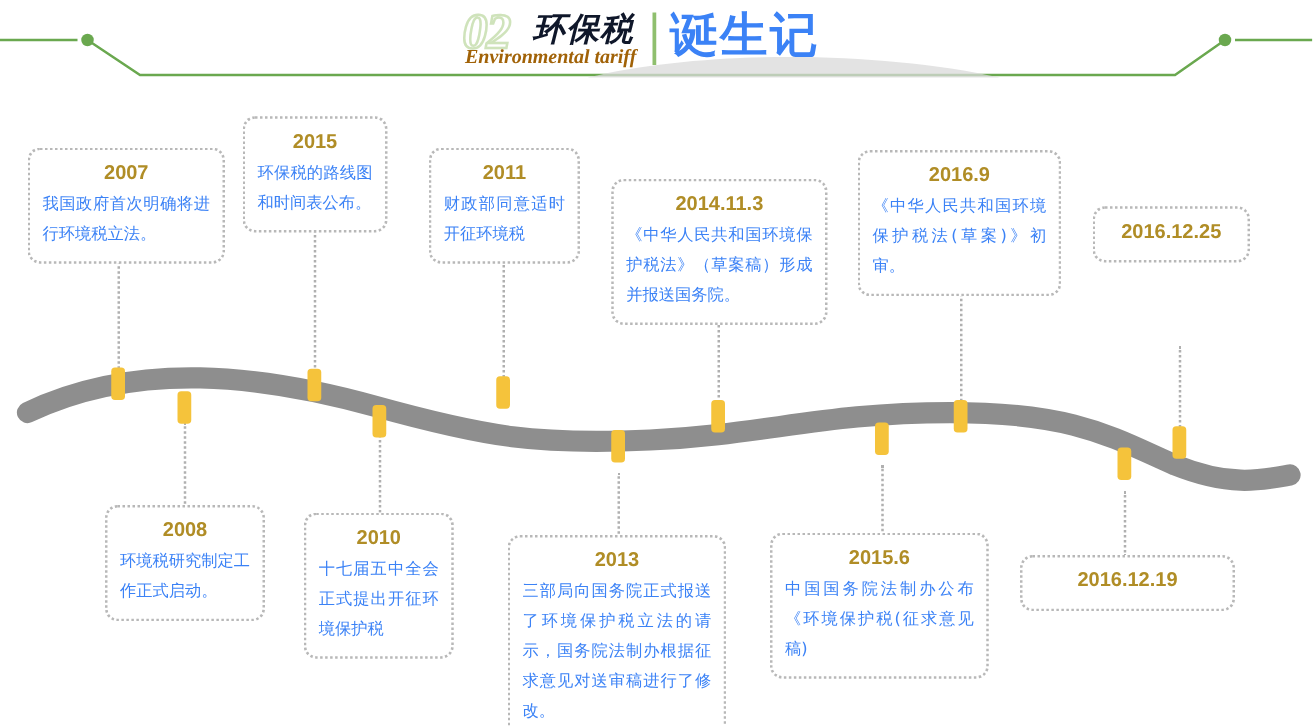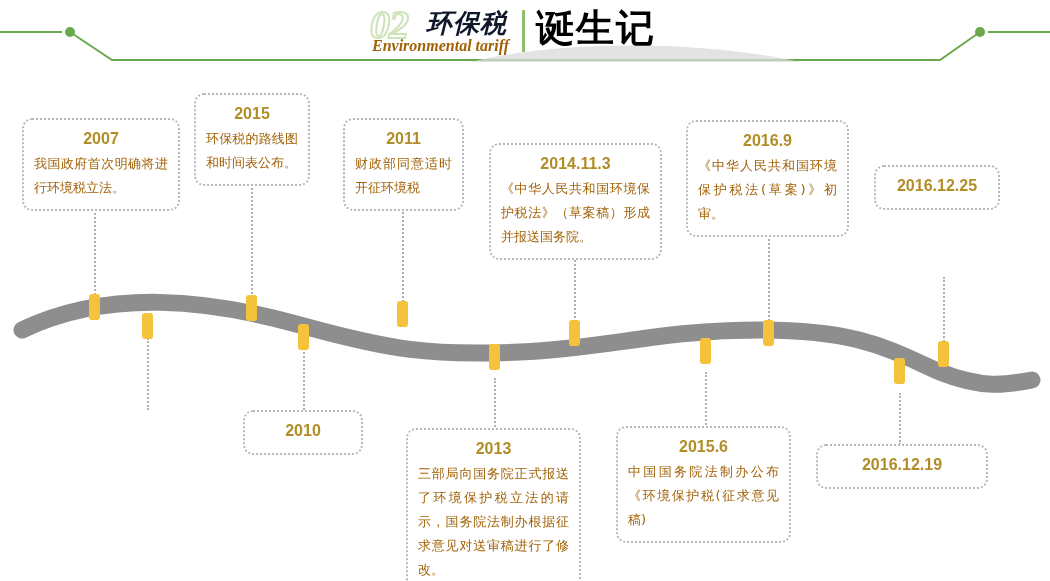--- a/index.html
+++ b/index.html
@@ -46,21 +46,21 @@
     color: #a16207; white-space: nowrap; letter-spacing: 0px;
   }
   .divider-bar {
     position: absolute; left: 152px; top: 6px;
     width: 3px; height: 42px; background: #8fbf6e;
   }
   .cn-title {
     position: absolute; left: 166px; top: -1px;
     font-family: Liberation Mono, monospace;
     font-size: 38px; font-weight: bold;
-    color: #000000; letter-spacing: 2px; white-space: nowrap;
+    color: #3b82f6; letter-spacing: 2px; white-space: nowrap;
   }
 
   
   .road-layer { position: absolute; left: 0; top: 0; width: 1050px; height: 581px; pointer-events: none; }
 
   
   .marker {
     position: absolute; width: 11px; height: 26px;
     background: #f5c33b; border-radius: 3px;
   }
@@ -79,21 +79,21 @@
     background: #ffffff;
     padding: 8px 10px 9px 10px;
   }
   .card-year {
     font-size: 16px; font-weight: bold; color: #b08d26;
     text-align: center; line-height: 22px;
     margin-bottom: 2px;
     font-family: "Liberation Sans", "DejaVu Sans", sans-serif;
   }
   .card-body {
-    font-size: 13px; color: #a16207; line-height: 24px;
+    font-size: 13px; color: #3b82f6; line-height: 24px;
     font-family: "DejaVu Sans", "Liberation Sans", sans-serif;
     text-align: justify;
   }
 </style>
 </head>
 <body>
 
 <div id="page">
 
   <div class="header">
@@ -173,23 +173,28 @@
 
   <div class="card" style="left:686px; top:120px; width:163px;">
     <div class="card-year">2016.9</div>
     <div class="card-body">《中华人民共和国环境保护税法(草案)》初审。</div>
   </div>
 
   <div class="card" style="left:874px; top:165px; width:126px;">
     <div class="card-year">2016.12.25</div>
   </div>
 
+  <div class="card" style="left:84px; top:404px; width:128px;">
+    <div class="card-year">2008</div>
+    <div class="card-body">环境税研究制定工作正式启动。</div>
+  </div>
 
   <div class="card" style="left:243px; top:410px; width:120px;">
     <div class="card-year">2010</div>
+    <div class="card-body">十七届五中全会正式提出开征环境保护税</div>
   </div>
 
   <div class="card" style="left:406px; top:428px; width:175px;">
     <div class="card-year">2013</div>
     <div class="card-body">三部局向国务院正式报送了环境保护税立法的请示，国务院法制办根据征求意见对送审稿进行了修改。</div>
   </div>
 
   <div class="card" style="left:616px; top:426px; width:175px;">
     <div class="card-year">2015.6</div>
     <div class="card-body">中国国务院法制办公布《环境保护税(征求意见稿)</div>

